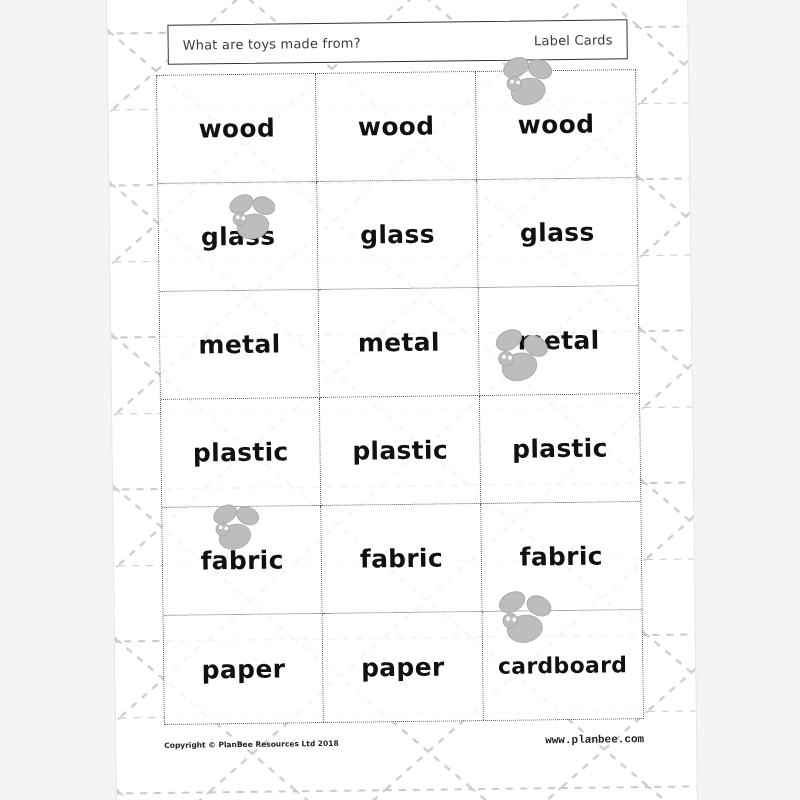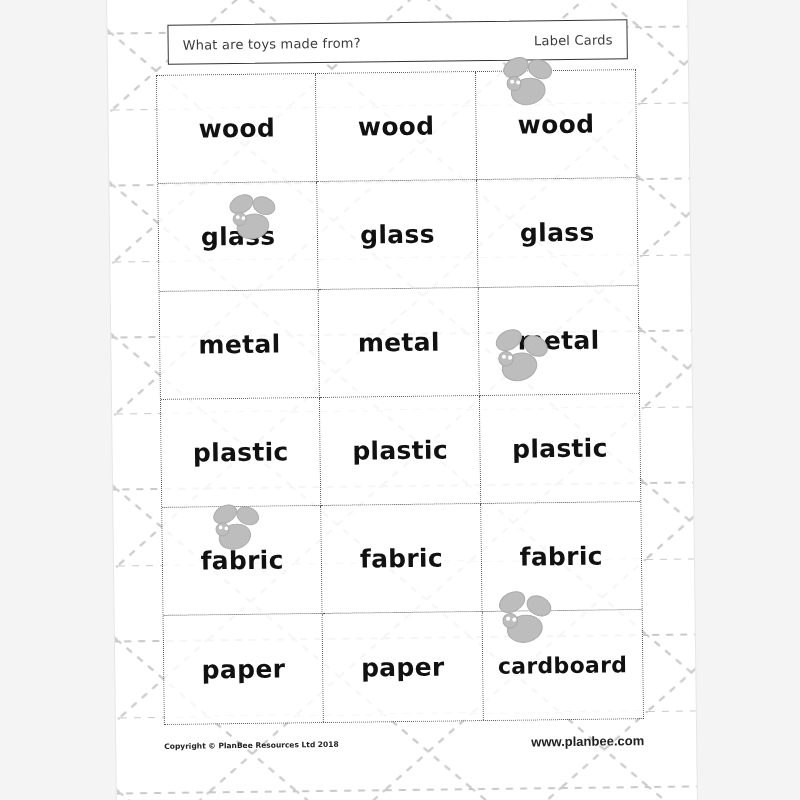--- a/index.html
+++ b/index.html
@@ -137,22 +137,22 @@
     justify-content: space-between;
     align-items: center;
   }
   .copyright {
     font-family: "DejaVu Sans", sans-serif;
     font-size: 7.5px;
     color: #222;
     font-weight: bold;
   }
   .website {
-    font-family: Liberation Sans, sans-serif;
-    font-size: 13px;
+    font-family: Liberation Mono, monospace;
+    font-size: 11px;
     color: #222;
     font-weight: bold;
   }
 </style>
 </head>
 <body>
 
 <div id="stage">
 
   <div class="page-backdrop"></div>

